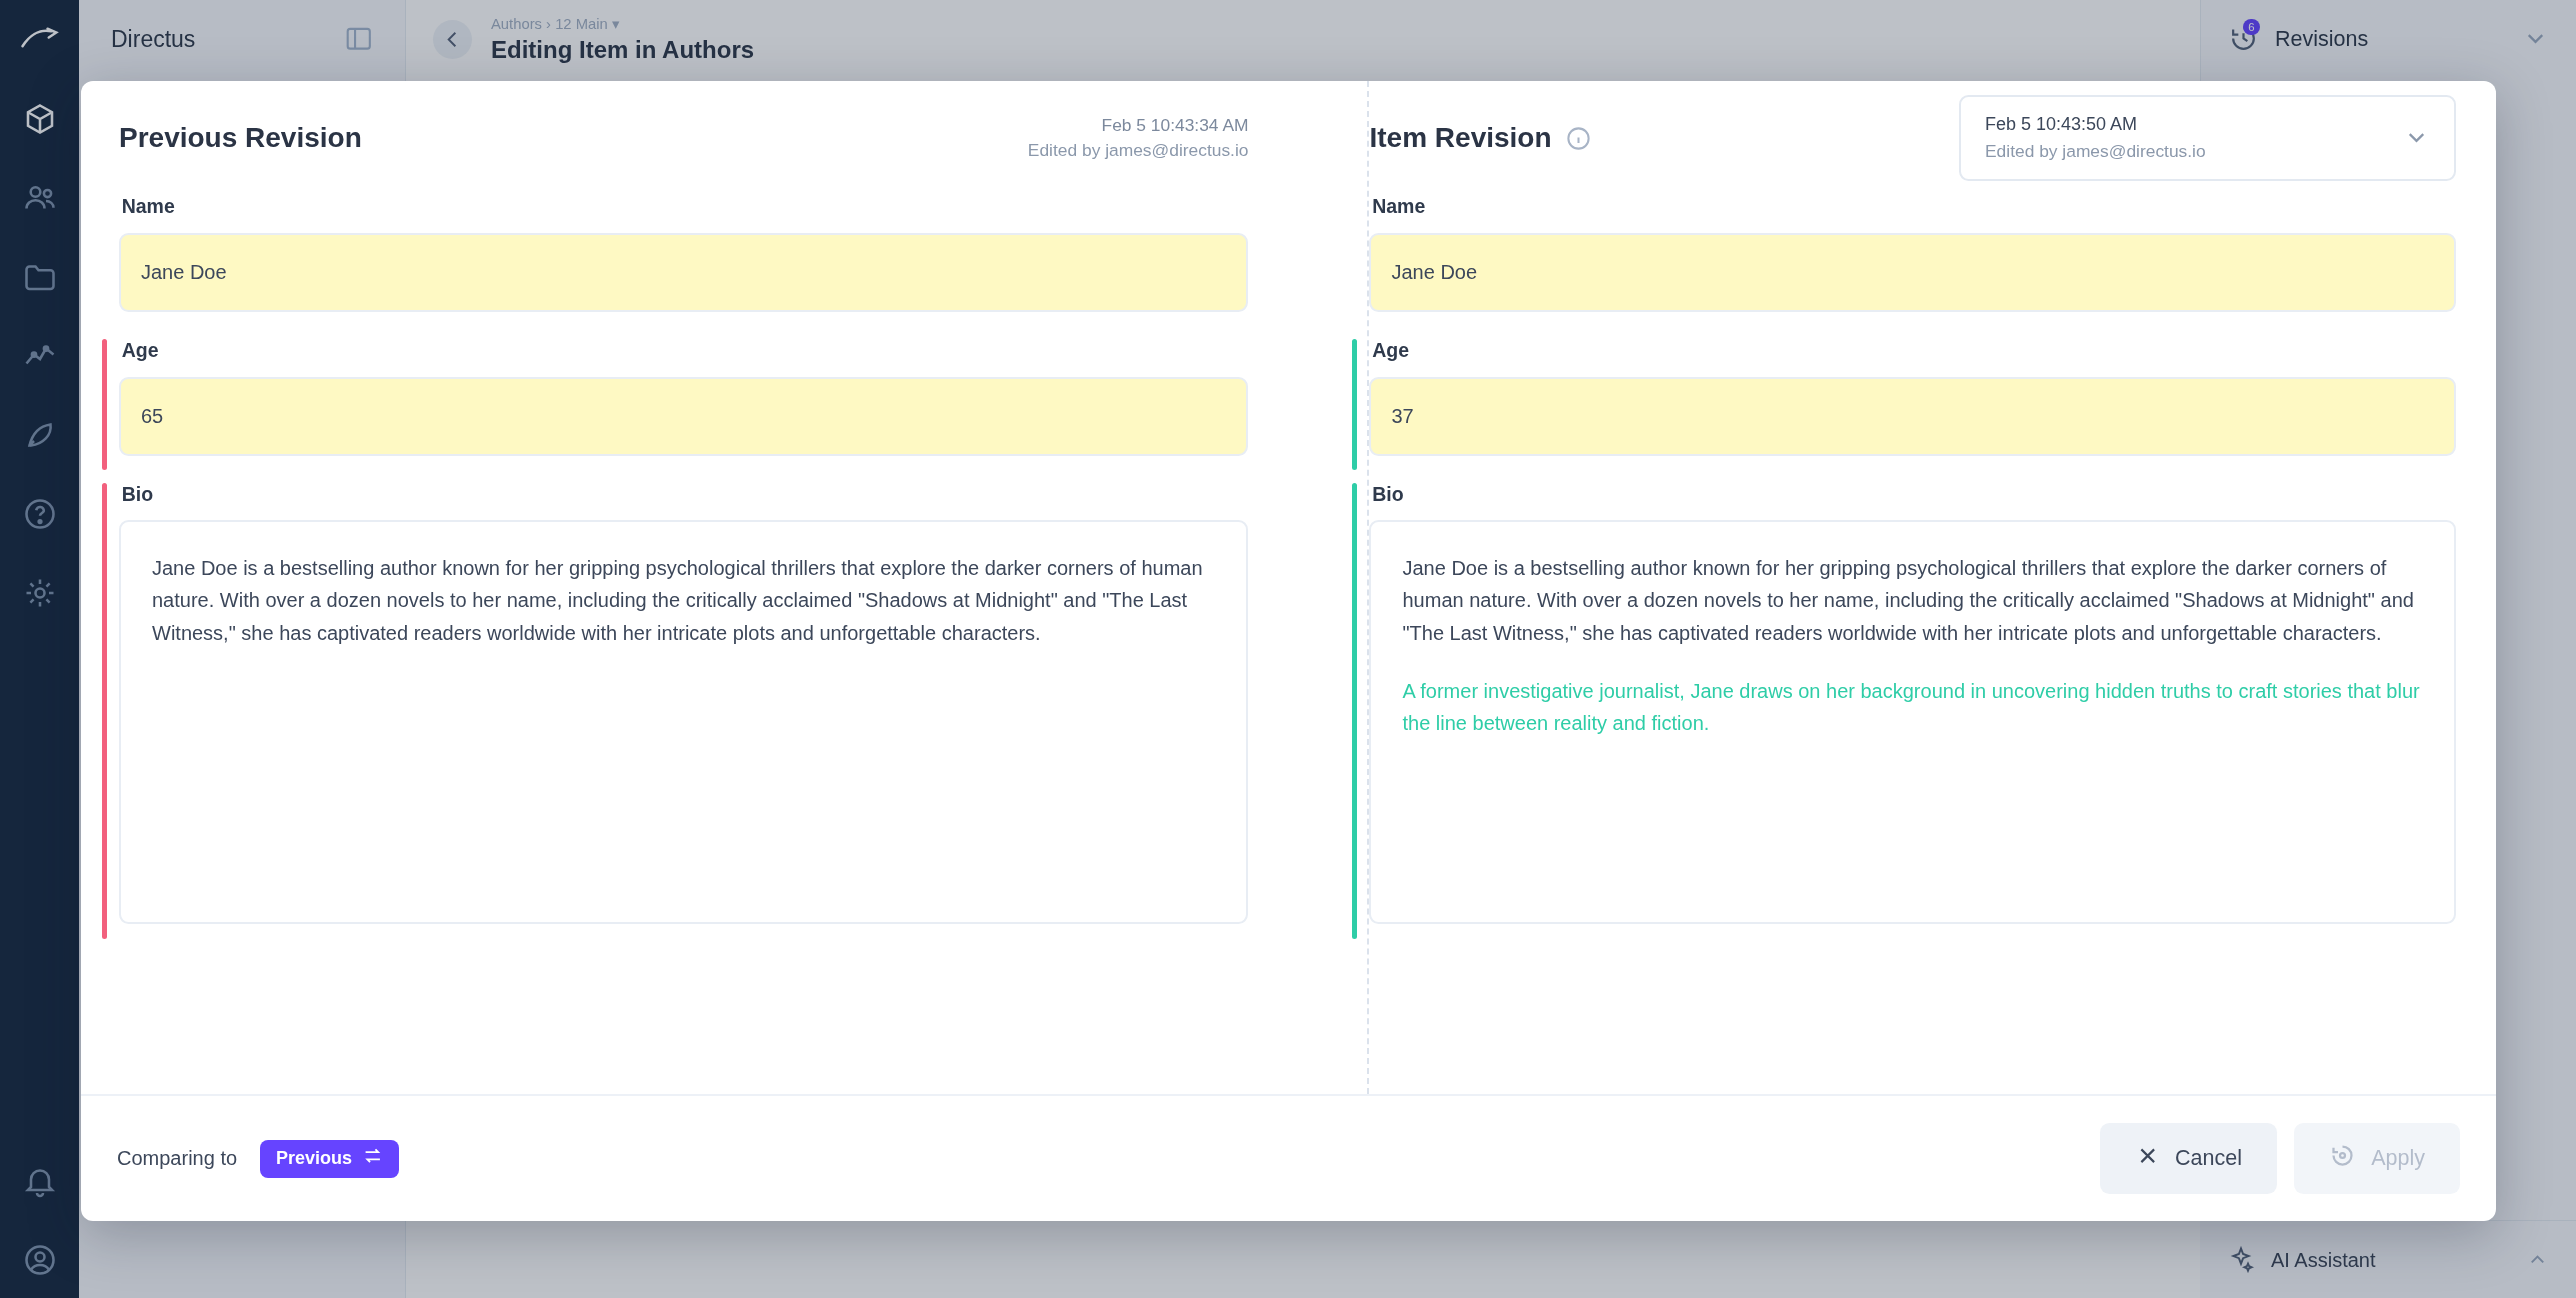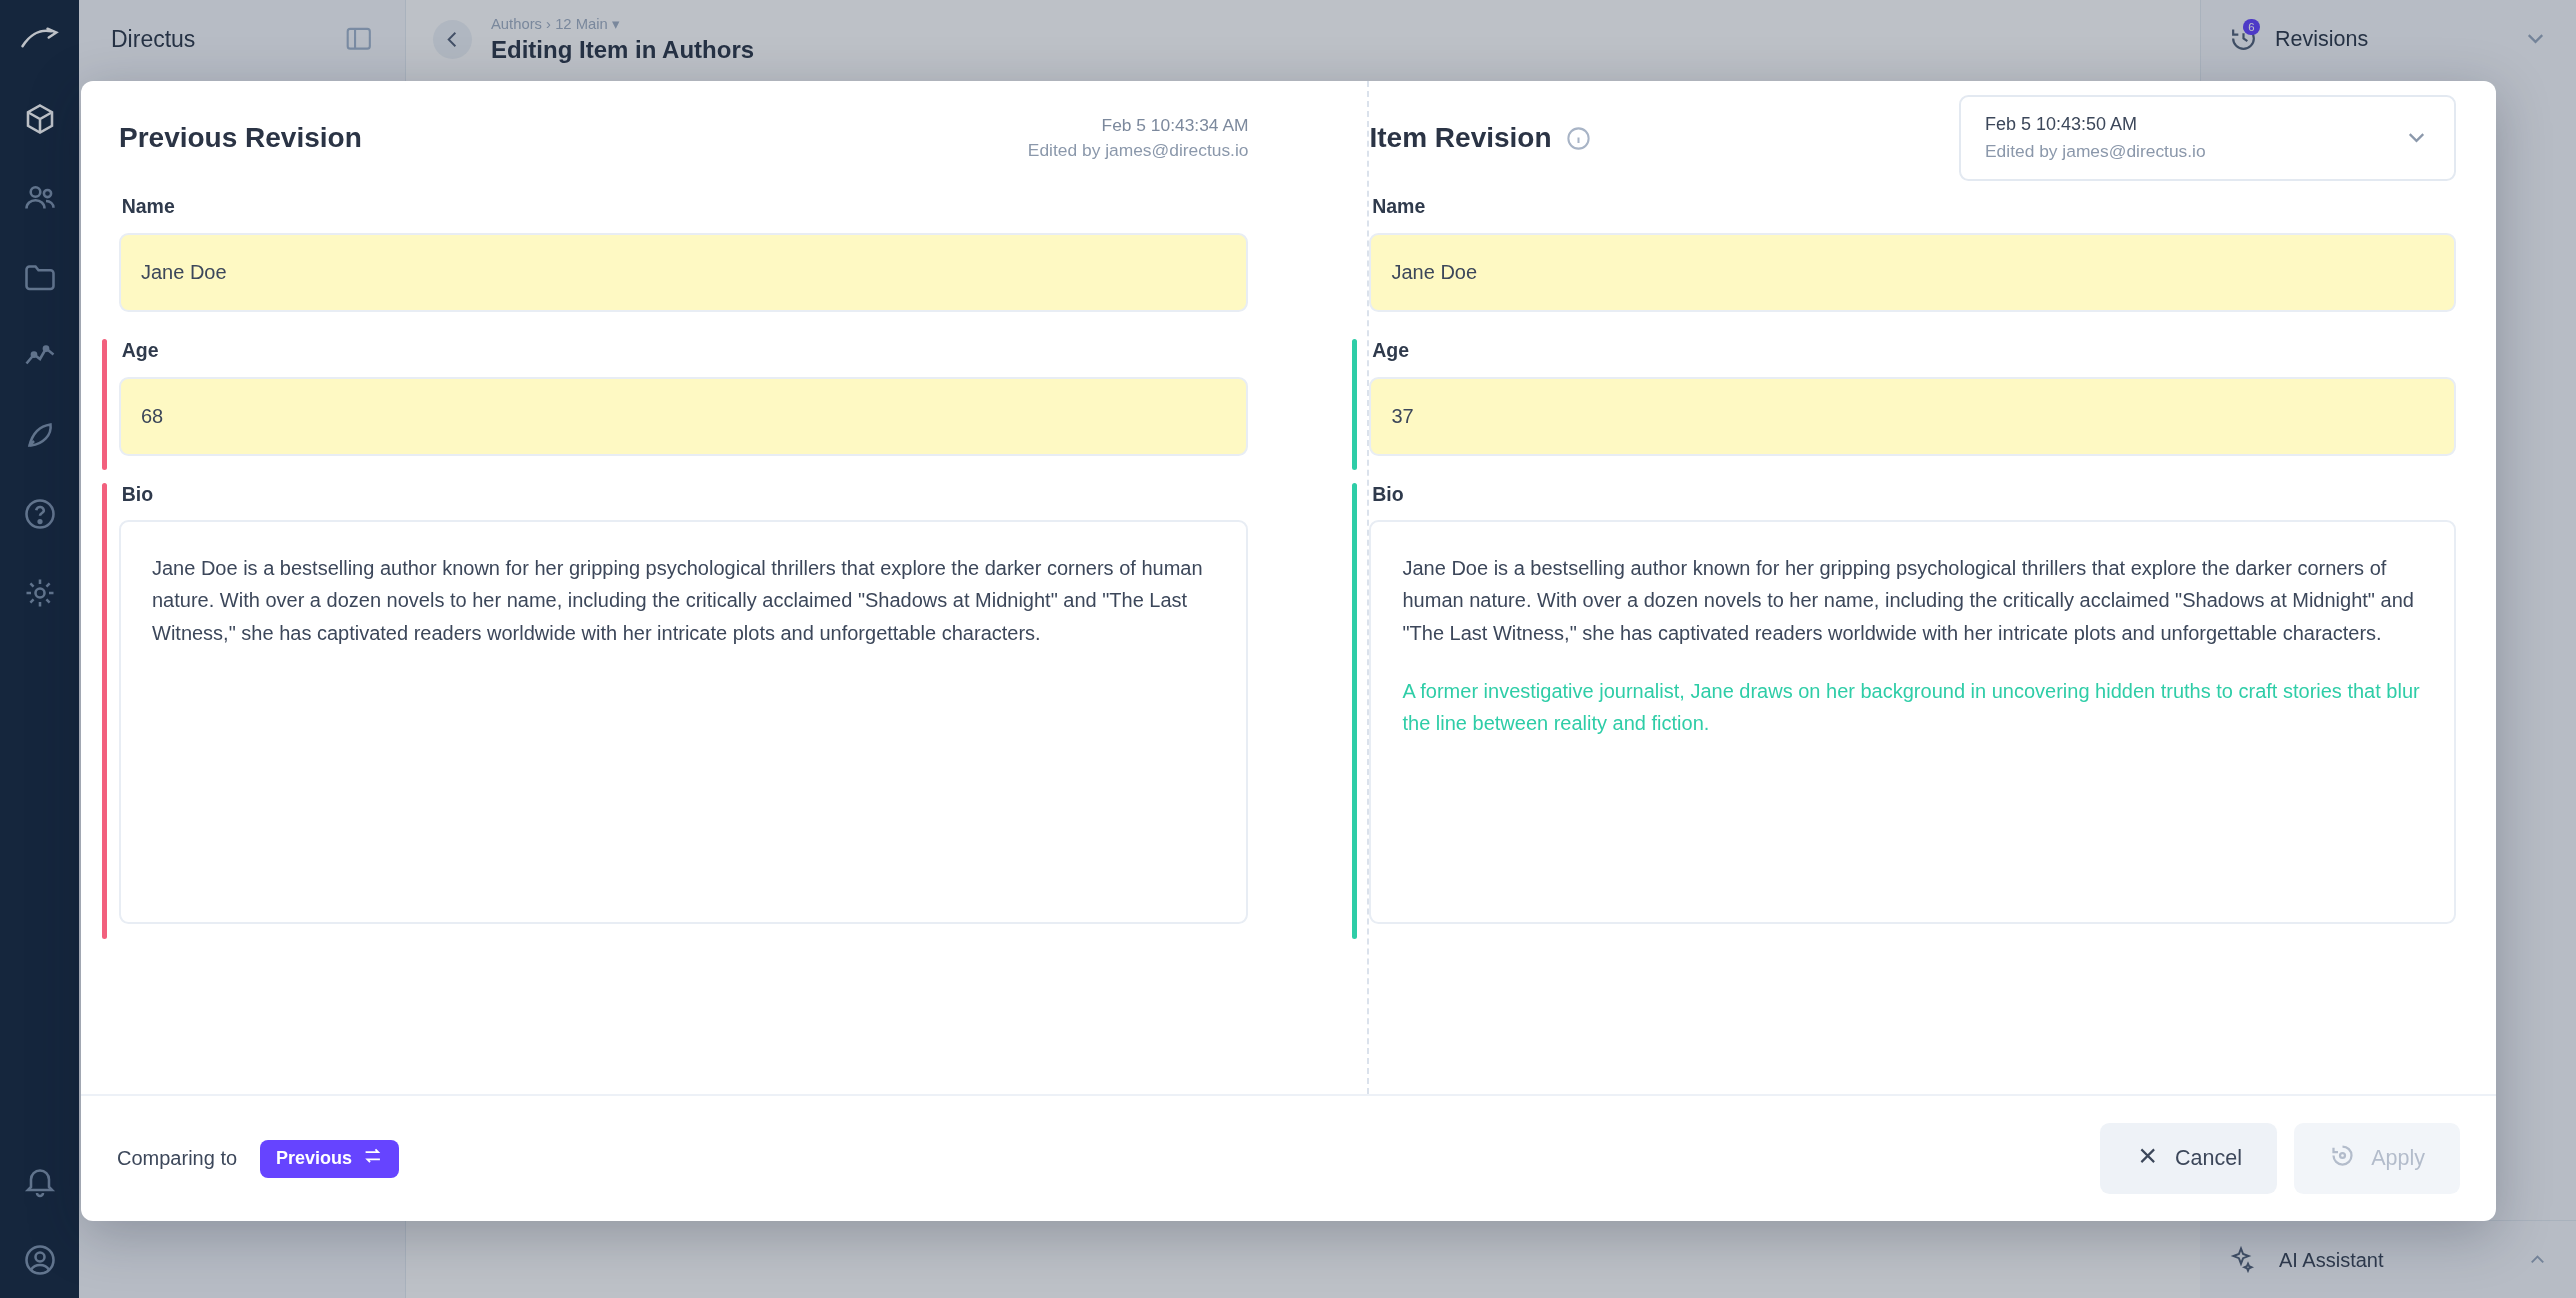--- a/index.html
+++ b/index.html
@@ -87,21 +87,21 @@
     background: #6644ff; color: #fff;
     font-size: 11.4px; border-radius: 13.4px; padding: 0.7px 5.4px;
     line-height: 1.3;
   }
   .bg-rev-title { font-size: 21.5px; color: #2f3a4c; }
   .bg-rev-chevron { margin-left: auto; color: #9aa9bf; }
   .bg-rev-chevron svg { width: 27px; height: 27px; }
 
   .bg-ai-bar {
     position: absolute; right: 0; bottom: 0; width: 376px; height: 79px;
-    display: flex; align-items: center; gap: 24px; padding: 0 27px;
+    display: flex; align-items: center; gap: 16px; padding: 0 27px;
     border-top: 1.3px solid #e4eaf1; background: #f7f9fc;
   }
   .bg-ai-icon { color: #536179; }
   .bg-ai-icon svg { width: 28px; height: 28px; }
   .bg-ai-label { font-size: 20px; color: #3b4558; }
   .bg-ai-chevron { margin-left: auto; color: #9aa9bf; }
   .bg-ai-chevron svg { width: 23px; height: 23px; }
 
   .bg-ghost-rows {
     position: absolute; left: 406px; top: 195px; right: 376px;
@@ -428,21 +428,21 @@
         </div>
 
         <div class="field">
           <div class="field-label">Name</div>
           <div class="field-input">Jane Doe</div>
         </div>
 
         <div class="field">
           <div class="marker marker-red" style="top:0; height:131px;"></div>
           <div class="field-label">Age</div>
-          <div class="field-input">68</div>
+          <div class="field-input">65</div>
         </div>
 
         <div class="field">
           <div class="marker marker-red" style="top:0; height:456px;"></div>
           <div class="field-label">Bio</div>
           <div class="field-area">
             <p>Jane Doe is a bestselling author known for her gripping psychological thrillers that explore the darker corners of human nature. With over a dozen novels to her name, including the critically acclaimed "Shadows at Midnight" and "The Last Witness," she has captivated readers worldwide with her intricate plots and unforgettable characters.</p>
           </div>
         </div>
       </div>

